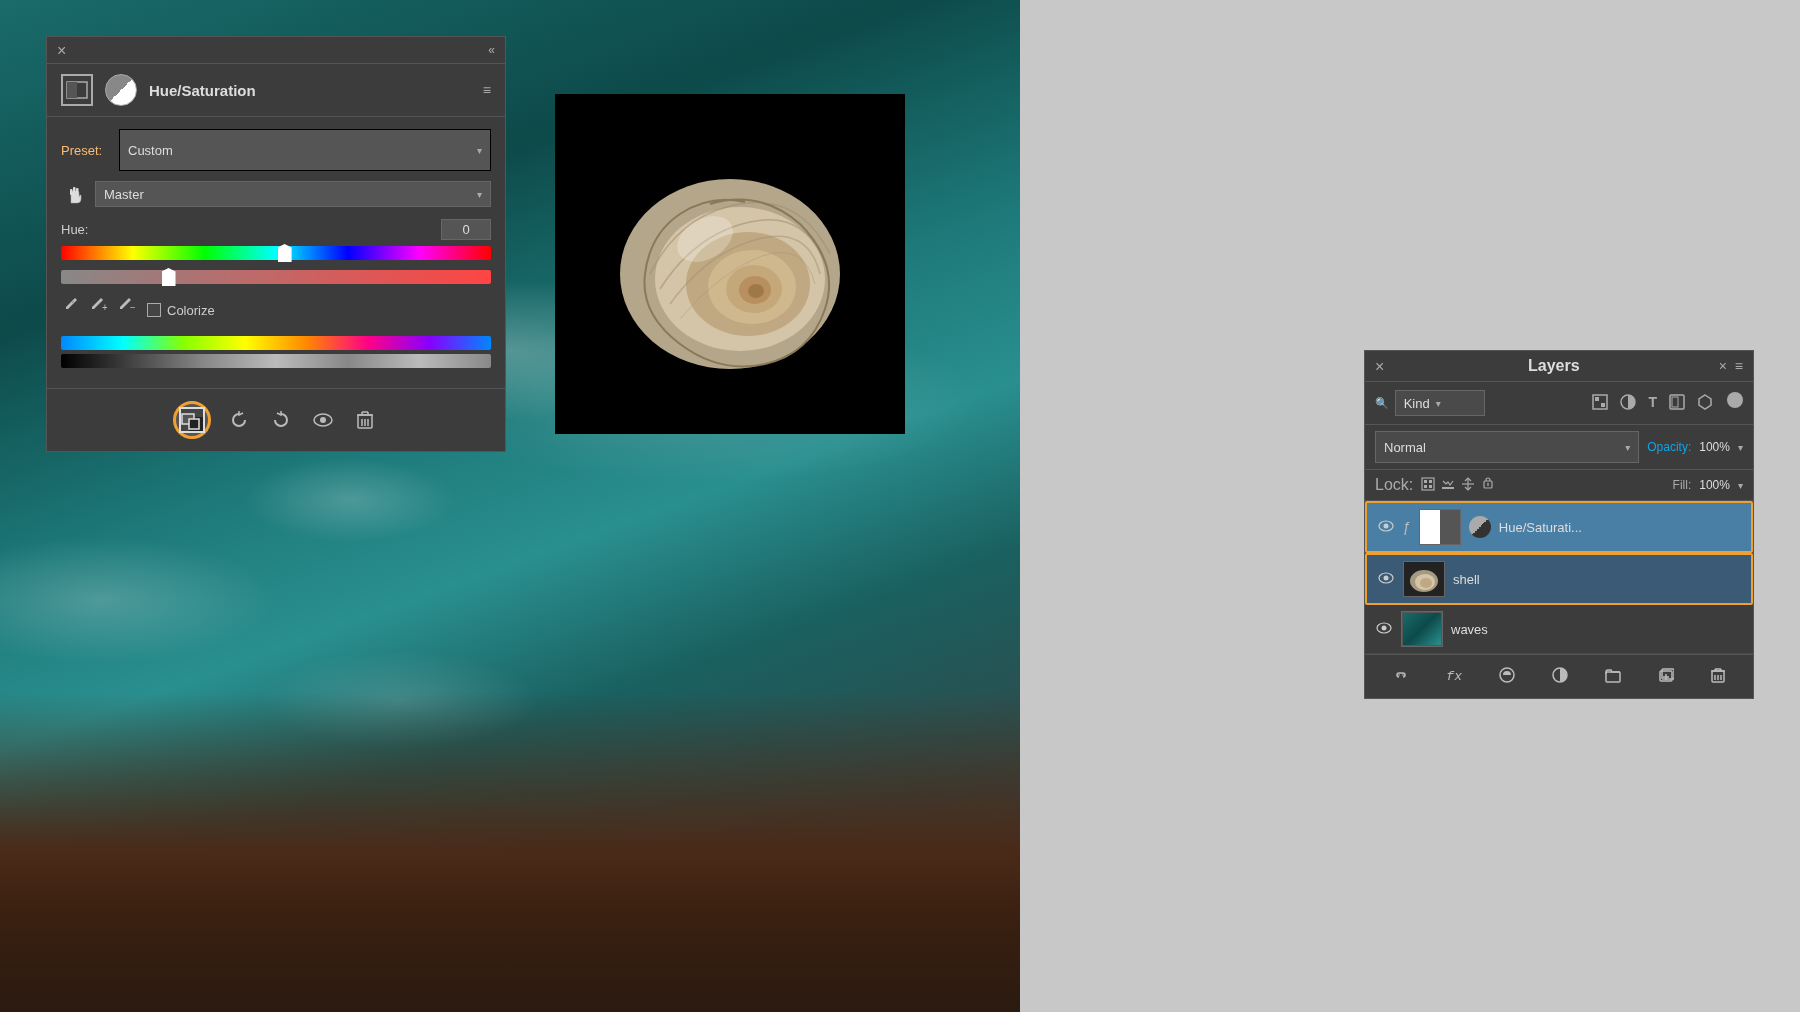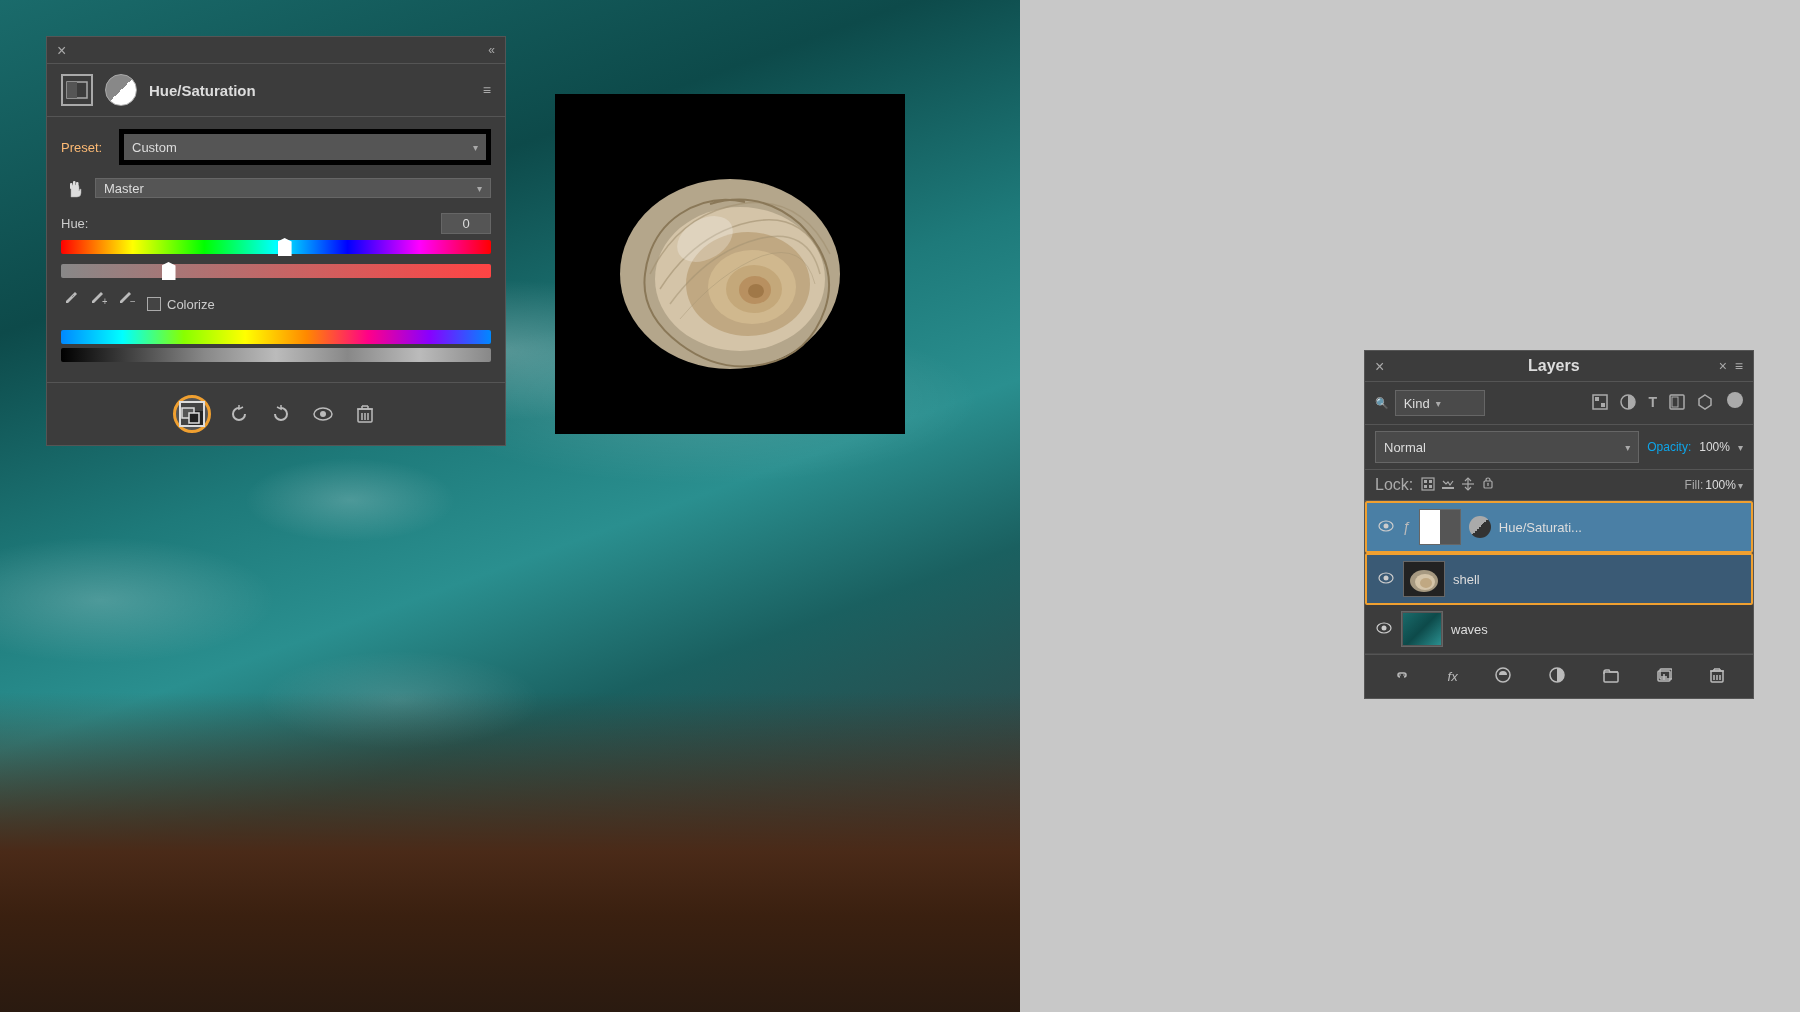--- a/index.html
+++ b/index.html
@@ -166,28 +166,28 @@
     }
 
     .preset-label {
       color: #fdba74;
       min-width: 50px;
     }
 
     .preset-dropdown {
       flex: 1;
       background: #555;
-      border: 5px solid #000000;
+      border: 1px solid #000000;
       color: #ddd;
       padding: 4px 8px;
       display: flex;
       align-items: center;
       justify-content: space-between;
       cursor: pointer;
-      height: 36px;
+      height: 42px;
     }
 
     .master-row {
       display: flex;
       align-items: center;
       margin-bottom: 12px;
       gap: 8px;
     }
 
     .hand-icon {
@@ -203,21 +203,21 @@
     .master-dropdown {
       flex: 1;
       background: #555;
       border: 1px solid #666;
       color: #ddd;
       padding: 4px 8px;
       display: flex;
       align-items: center;
       justify-content: space-between;
       cursor: pointer;
-      height: 20px;
+      height: 26px;
     }
 
     .slider-section {
       margin-bottom: 10px;
     }
 
     .slider-header {
       display: flex;
       align-items: center;
       justify-content: space-between;
@@ -513,21 +513,21 @@
 
     .lock-icon {
       color: #aaa;
       font-size: 13px;
       cursor: pointer;
     }
 
     .fill-area {
       display: flex;
       align-items: center;
-      gap: 2px;
+      gap: 8px;
       margin-left: auto;
     }
 
     .fill-label {
       color: #aaa;
       font-size: 12px;
     }
 
     .fill-value {
       color: #ddd;
@@ -959,21 +959,21 @@
     <span class="layer-name">waves</span>
   </div>
 
   <div class="layers-bottom-toolbar">
     <span class="layers-tool-btn">
       <svg width="16" height="16" viewBox="0 0 16 16">
         <path d="M 6 10 Q 4 10 4 8 Q 4 6 6 6 L 10 6 Q 12 6 12 8 Q 12 10 10 10" stroke="#bbb" stroke-width="1.5" fill="none"></path>
         <path d="M 5 8 L 11 8" stroke="#bbb" stroke-width="1" fill="none" stroke-dasharray="2,2"></path>
       </svg>
     </span>
-    <span class="layers-tool-btn" style="font-style:italic;font-size:13px;color:#bbb;">fx</span>
+    <span class="layers-tool-btn" style="font-style:italic;font-size:13px;color:#bbb;font-family:Liberation Mono, monospace;">fx</span>
     <span class="layers-tool-btn">
       <svg width="16" height="16" viewBox="0 0 16 16">
         <rect x="1" y="1" width="14" height="14" rx="7" fill="none" stroke="#bbb" stroke-width="1.5"></rect>
         <path d="M 4 8 A 4 4 0 0 1 12 8" fill="#bbb"></path>
       </svg>
     </span>
     <span class="layers-tool-btn">
       <svg width="16" height="16" viewBox="0 0 16 16">
         <circle cx="8" cy="8" r="7" fill="none" stroke="#bbb" stroke-width="1.5"></circle>
         <path d="M 8 1 A 7 7 0 0 1 8 15" fill="#bbb"></path>

